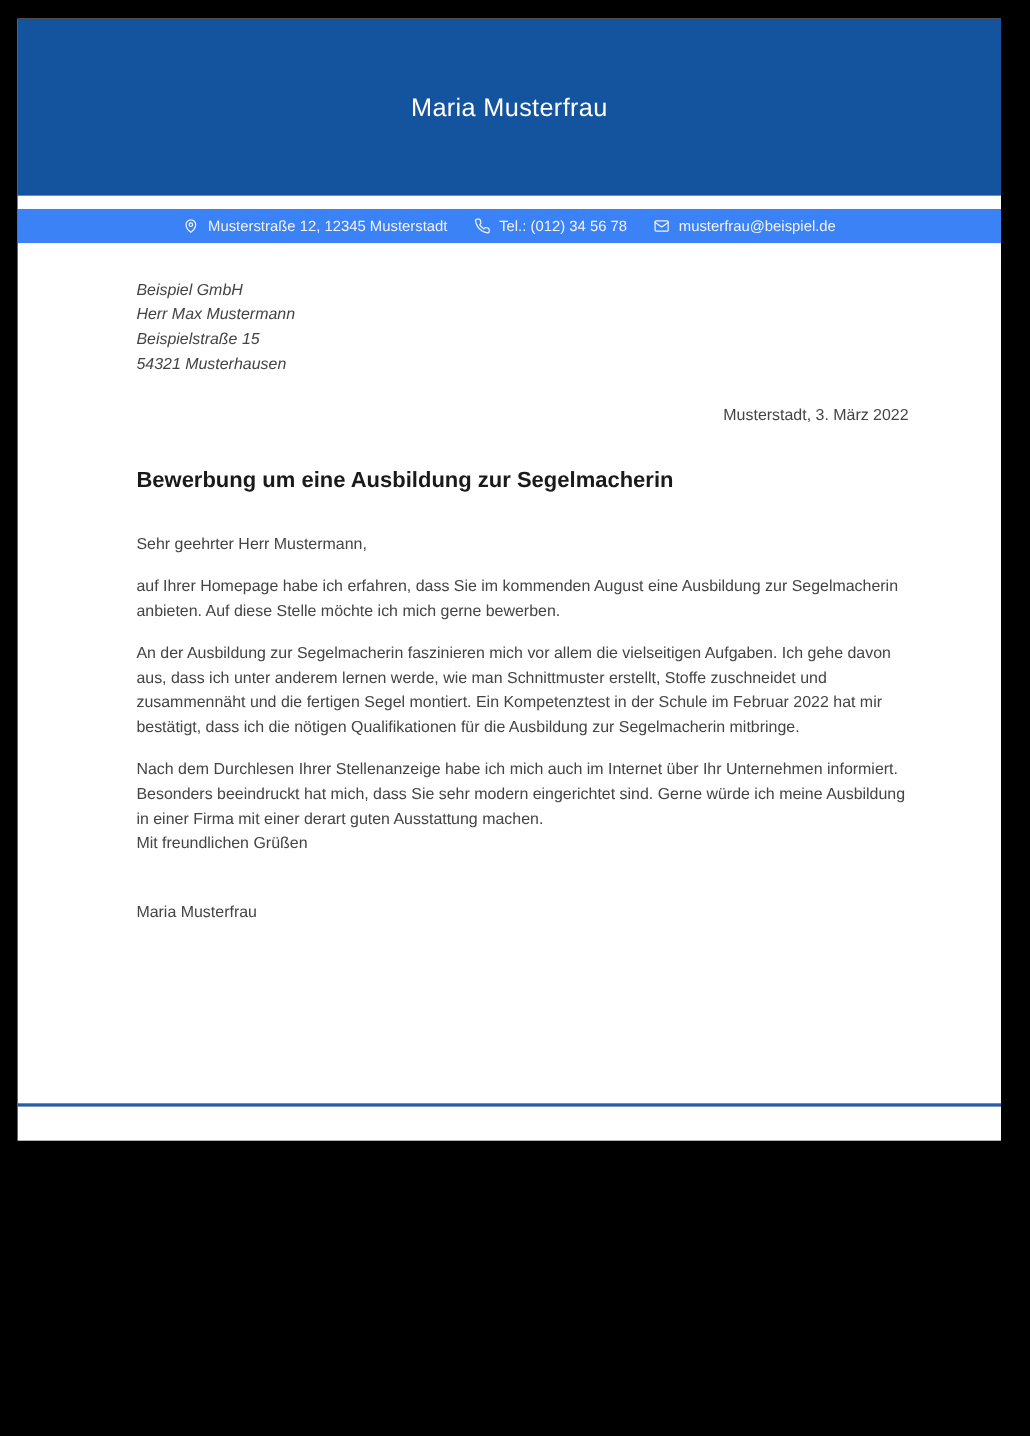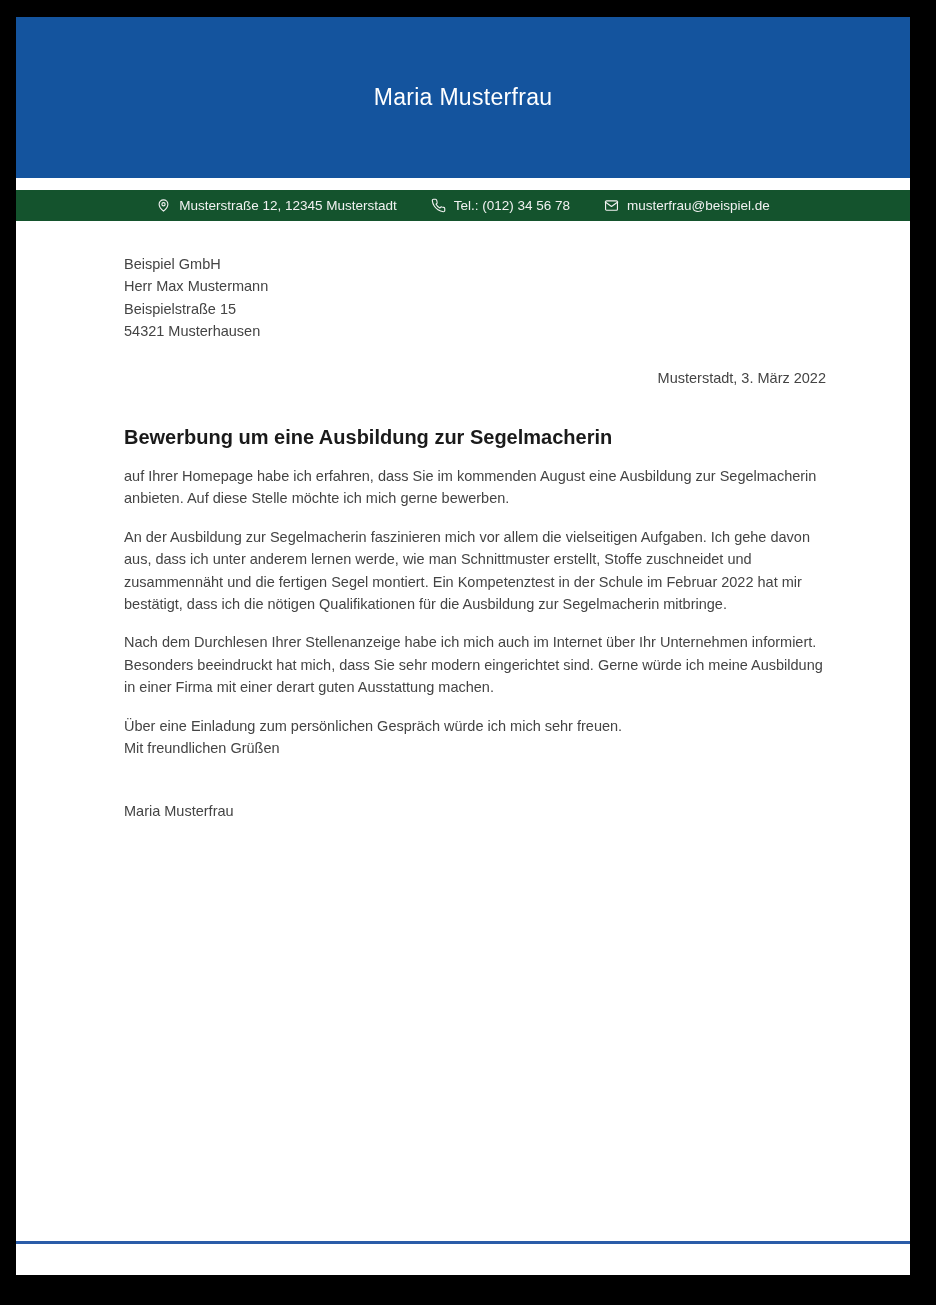--- a/index.html
+++ b/index.html
@@ -14,45 +14,45 @@
     inset: 0;
     width: 936px;
     height: 1305px;
     background: #000;
   }
   .page {
     position: absolute;
     left: 16px;
     top: 17px;
     width: 894px;
-    height: 1258px;
+    height: 1020px;
     background: #ffffff;
     overflow: hidden;
   }
   .page-header {
     height: 161px;
     background: #14549e;
     display: flex;
     align-items: center;
     justify-content: center;
   }
   .page-header .name-title {
     color: #ffffff;
     font-size: 23px;
     font-weight: 400;
     letter-spacing: 0.3px;
   }
   .header-gap { height: 12px; background: #ffffff; }
   .contact-bar {
     height: 31px;
-    background: #14532d;
+    background: #3b82f6;
     display: flex;
     align-items: center;
     justify-content: center;
-    gap: 34px;
+    gap: 24px;
     color: #f2f2f2;
     font-size: 13.5px;
   }
   .contact-item {
     display: flex;
     align-items: center;
     gap: 8px;
     white-space: nowrap;
   }
   .contact-item svg {
@@ -64,21 +64,21 @@
     stroke-linecap: round;
     stroke-linejoin: round;
     display: block;
   }
   .letter-body {
     padding: 0 84px 0 108px;
     color: #444444;
     font-size: 14.5px;
     line-height: 22.4px;
   }
-  .recipient { margin-top: 32px; }
+  .recipient { margin-top: 32px; font-style: italic; }
   .date-row { margin-top: 24px; text-align: right; }
   .subject {
     margin-top: 36px;
     font-size: 20px;
     font-weight: 700;
     color: #1a1a1a;
     line-height: 24px;
   }
   .salutation { margin-top: 35px; }
   .paragraph { margin-top: 16px; }
@@ -139,25 +139,25 @@
         <div>Beispiel GmbH</div>
         <div>Herr Max Mustermann</div>
         <div>Beispielstraße 15</div>
         <div>54321 Musterhausen</div>
       </div>
 
       <div class="date-row">Musterstadt, 3. März 2022</div>
 
       <div class="subject">Bewerbung um eine Ausbildung zur Segelmacherin</div>
 
+      <div class="salutation">Sehr geehrter Herr Mustermann,</div>
 
       <div class="paragraph">auf Ihrer Homepage habe ich erfahren, dass Sie im kommenden August eine Ausbildung zur Segelmacherin anbieten. Auf diese Stelle möchte ich mich gerne bewerben.</div>
       <div class="paragraph">An der Ausbildung zur Segelmacherin faszinieren mich vor allem die vielseitigen Aufgaben. Ich gehe davon aus, dass ich unter anderem lernen werde, wie man Schnittmuster erstellt, Stoffe zuschneidet und zusammennäht und die fertigen Segel montiert. Ein Kompetenztest in der Schule im Februar 2022 hat mir bestätigt, dass ich die nötigen Qualifikationen für die Ausbildung zur Segelmacherin mitbringe.</div>
       <div class="paragraph">Nach dem Durchlesen Ihrer Stellenanzeige habe ich mich auch im Internet über Ihr Unternehmen informiert. Besonders beeindruckt hat mich, dass Sie sehr modern eingerichtet sind. Gerne würde ich meine Ausbildung in einer Firma mit einer derart guten Ausstattung machen.</div>
-      <div class="paragraph">Über eine Einladung zum persönlichen Gespräch würde ich mich sehr freuen.</div>
 
       <div class="closing">Mit freundlichen Grüßen</div>
       <div class="signature">Maria Musterfrau</div>
     </div>
 
     <div class="accent-line"></div>
   </div>
 </div>
 
 </body></html>

